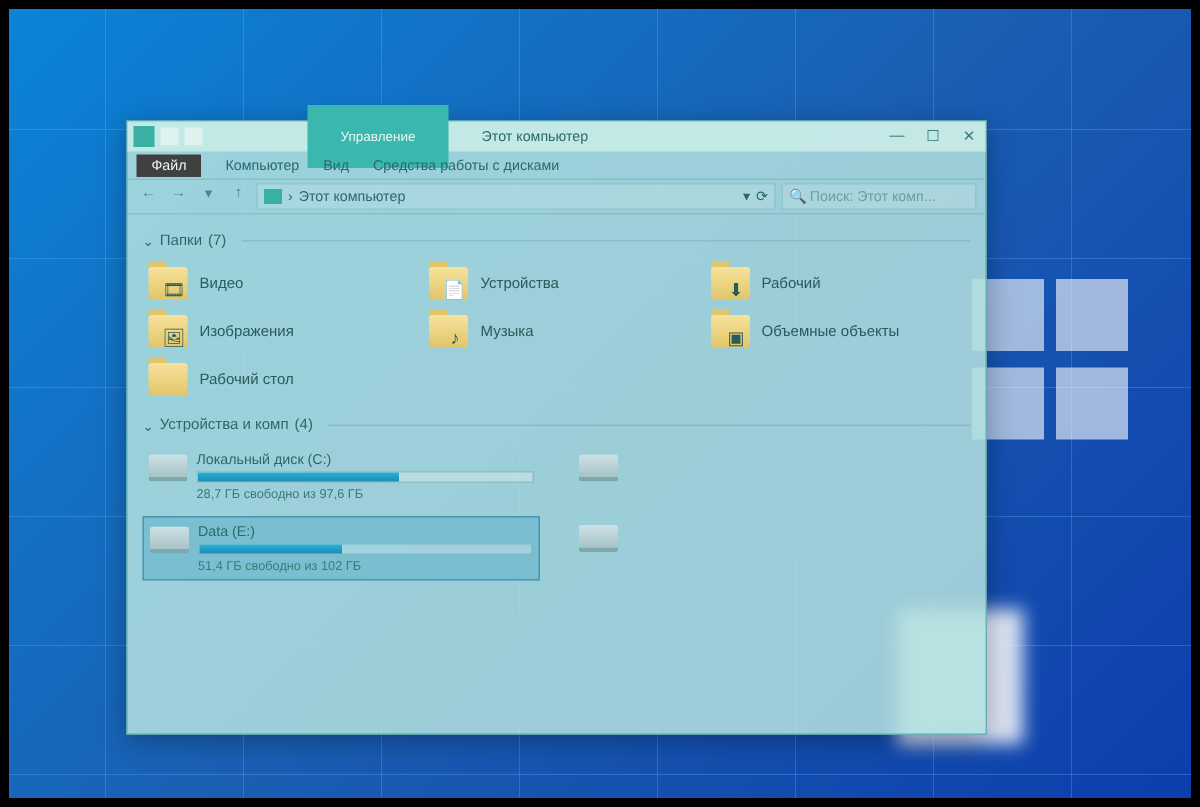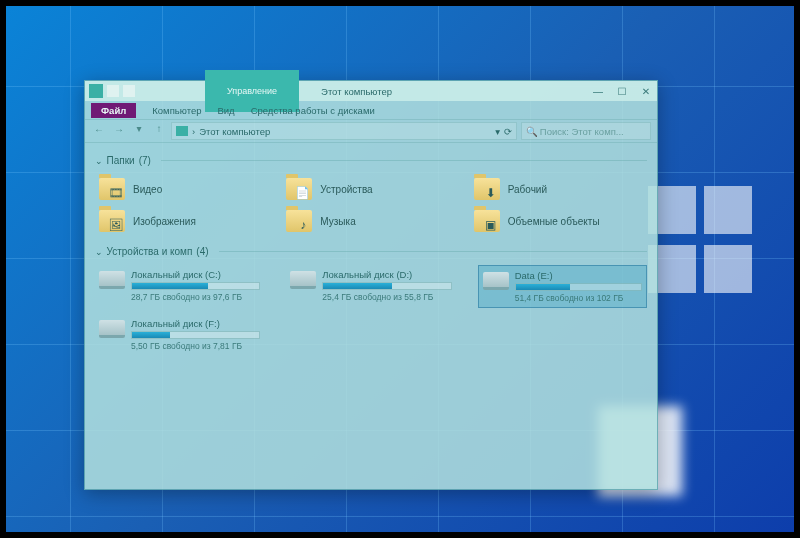--- a/index.html
+++ b/index.html
@@ -71,23 +71,22 @@
   .winbtns { margin-left: auto; display: flex; gap: 10px; color: #3a7a7a; }
   .winbtns span { width: 14px; text-align: center; cursor: default; }
   .ribbon-tabs {
     height: 18px;
     padding: 0 6px;
     display: flex; gap: 16px; align-items: center;
     font-size: 9.5px;
     color: #2a6a6a;
   }
   .ribbon-tabs .file-btn {
-    background: #701a75; color: #e8f8f6;
+    background: #404040; color: #e8f8f6;
     padding: 2px 10px;
-    font-weight: bold;
   }
   .address-row {
     height: 24px;
     display: flex; align-items: center;
     padding: 0 6px; gap: 4px;
     border-top: 1px solid rgba(90,160,160,.3);
     border-bottom: 1px solid rgba(90,160,160,.3);
   }
   .navbtn {
     width: 16px; height: 16px;
@@ -140,21 +139,21 @@
     border-radius: 2px;
     position: relative;
   }
   .folder-icon::before {
     content: ''; position: absolute; top: -4px; left: 0;
     width: 12px; height: 4px;
     background: #e0c56a; border-radius: 1px 1px 0 0;
   }
   .drives-grid {
     display: grid;
-    grid-template-columns: repeat(3, 1fr);
+    grid-template-columns: repeat(2, 1fr);
     gap: 6px 22px;
     padding: 4px 0;
   }
   .drive-item {
     display: flex; align-items: flex-start; gap: 6px;
     padding: 4px;
   }
   .drive-item.selected {
     background: rgba(80,170,200,.45);
     border: 1px solid rgba(40,120,160,.6);
@@ -280,64 +279,56 @@
             <span class="icon-glyph">♪</span>
           </div>
           <span>Музыка</span>
         </div>
         <div class="folder-item">
           <div class="folder-icon">
             <span class="icon-glyph">▣</span>
           </div>
           <span>Объемные объекты</span>
         </div>
+        <div class="folder-item">
+          <div class="folder-icon">
+            <span class="icon-glyph"></span>
+          </div>
+          <span>Рабочий стол</span>
+        </div>
       </div>
 
     <div class="group-header">
       <span class="chev">⌄</span>
       <span>Устройства и комп</span>
       <span>(<span>4</span>)</span>
     </div>
     <div class="drives-grid" id="drives-grid">
         <div class="drive-item">
           <div class="drive-icon"></div>
           <div class="drive-info">
             <div class="drive-name">Локальный диск (C:)</div>
             <div class="drive-bar">
               <div class="drive-bar-fill" style="width:60%"></div>
             </div>
             <div class="drive-free">28,7 ГБ свободно из 97,6 ГБ</div>
           </div>
         </div>
         <div class="drive-item">
           <div class="drive-icon"></div>
-          <div class="drive-info">
-            <div class="drive-name">Локальный диск (D:)</div>
-            <div class="drive-bar">
-              <div class="drive-bar-fill" style="width:54%"></div>
-            </div>
-            <div class="drive-free">25,4 ГБ свободно из 55,8 ГБ</div>
-          </div>
         </div>
         <div class="drive-item selected">
           <div class="drive-icon"></div>
           <div class="drive-info">
             <div class="drive-name">Data (E:)</div>
             <div class="drive-bar">
               <div class="drive-bar-fill" style="width:43%"></div>
             </div>
             <div class="drive-free">51,4 ГБ свободно из 102 ГБ</div>
           </div>
         </div>
         <div class="drive-item">
           <div class="drive-icon"></div>
-          <div class="drive-info">
-            <div class="drive-name">Локальный диск (F:)</div>
-            <div class="drive-bar">
-              <div class="drive-bar-fill" style="width:30%"></div>
-            </div>
-            <div class="drive-free">5,50 ГБ свободно из 7,81 ГБ</div>
-          </div>
         </div>
       </div>
 
   </div>
 </div>
 
 </body></html>

